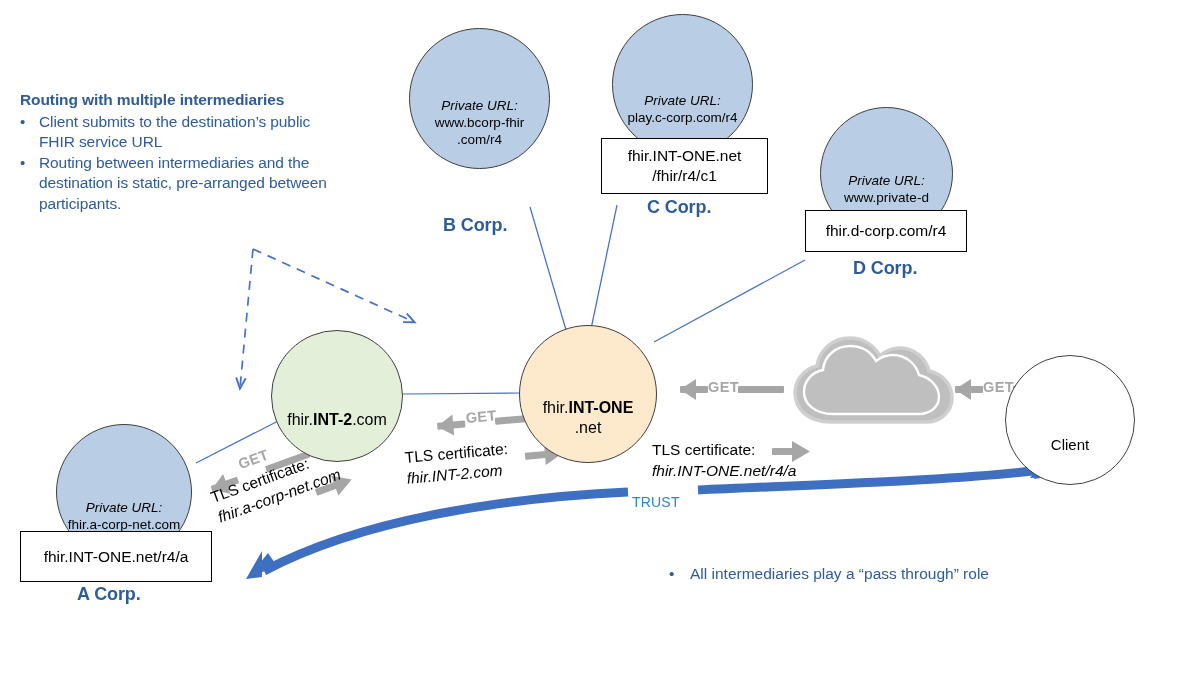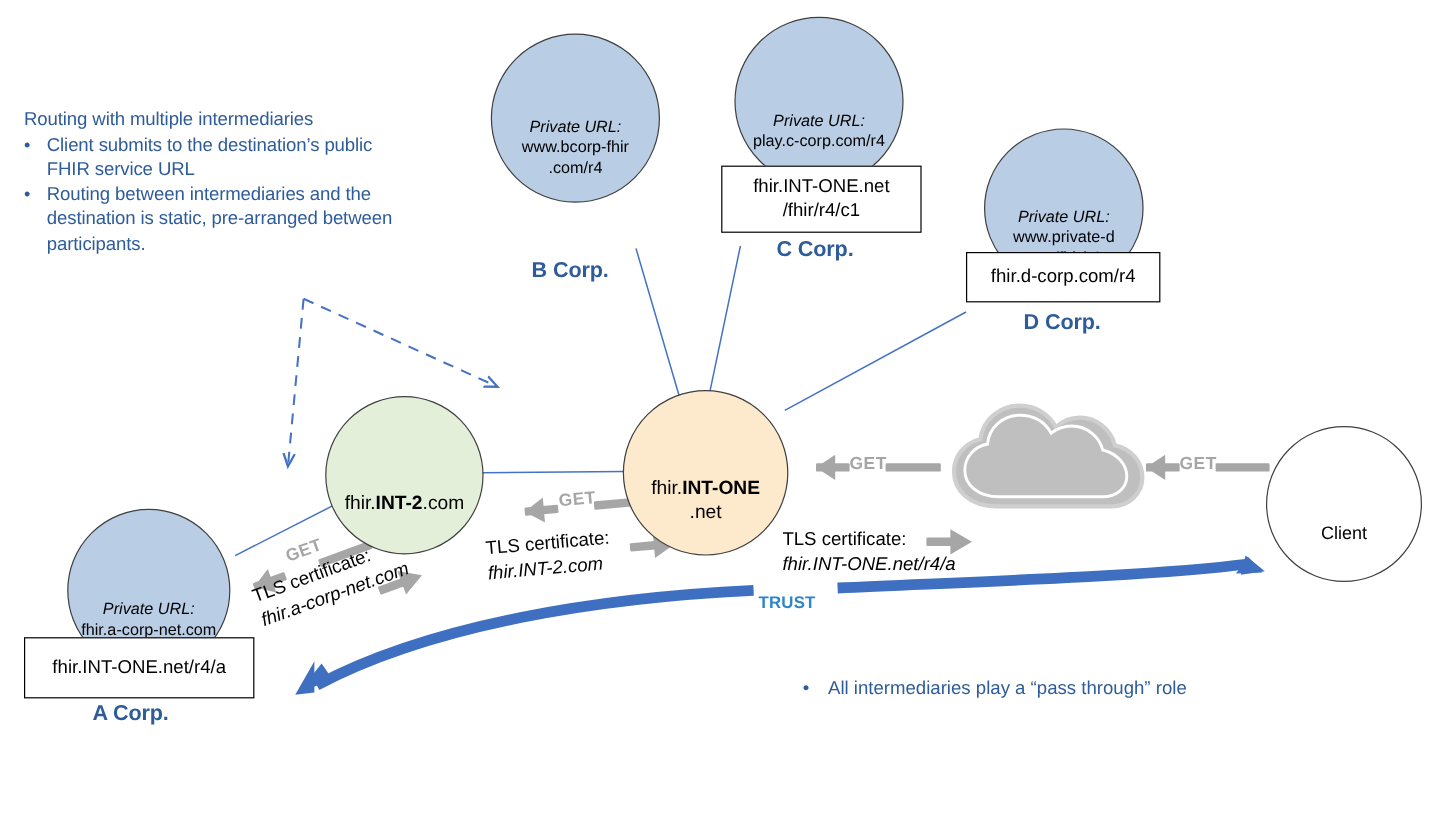--- a/index.html
+++ b/index.html
@@ -2,21 +2,21 @@
 <html><head>
 <meta charset="utf-8">
 <style>
   html,body{margin:0;padding:0;background:#ffffff;}
   body{width:1199px;height:686px;position:relative;overflow:hidden;
        font-family:"Liberation Sans","DejaVu Sans",sans-serif;}
   #stage{position:absolute;left:0;top:0;width:1199px;height:686px;}
   svg.layer{position:absolute;left:0;top:0;width:1199px;height:686px;overflow:visible;}
 
   
-  .headline{position:absolute;color:#2E5C9A;font-weight:normal;font-size:15.5px;
+  .headline{position:absolute;color:#2E5C9A;font-weight:bold;font-size:15.5px;
             line-height:1.28;letter-spacing:-0.1px;}
   .bullets{position:absolute;color:#2E5C9A;font-size:15.5px;line-height:1.30;
            letter-spacing:-0.1px;}
   .bullets .bl{display:flex;align-items:flex-start;margin-bottom:1px;}
   .bullets .dot{width:19px;flex:0 0 19px;font-size:15px;line-height:1.30;}
   .bullets .btxt{flex:1 1 auto;}
 
   
   .circ{position:absolute;border-radius:50%;border:1.3px solid #3f3f3f;
         display:flex;align-items:center;justify-content:center;text-align:center;
@@ -38,21 +38,21 @@
         font-size:15.5px;color:#000;line-height:1.26;box-sizing:border-box;}
 
   
   .corp{position:absolute;color:#2E5C9A;font-weight:bold;font-size:18px;
         letter-spacing:-0.1px;}
   .gettxt{position:absolute;color:#A6A6A6;font-size:14.5px;font-weight:bold;
           letter-spacing:0.4px;}
   .tlstxt{position:absolute;font-size:15.5px;color:#000;line-height:1.34;white-space:nowrap;}
   .tlstxt i{font-style:italic;}
 
-  .trustlbl{position:absolute;color:#2E86C8;font-size:14px;font-weight:bold;
+  .trustlbl{position:absolute;color:#2E86C8;font-size:14px;font-weight:normal;
             letter-spacing:0.2px;}
 
   .botblock{position:absolute;}
   .bothead{color:#2E5C9A;font-weight:bold;font-size:15.5px;line-height:1.30;
            letter-spacing:-0.1px;}
   .botbul{color:#2E5C9A;font-size:15.5px;line-height:1.30;margin-top:13px;
           display:flex;align-items:flex-start;}
   .botbul .dot{width:21px;flex:0 0 21px;}
 </style>
 </head>
@@ -205,21 +205,21 @@
     </div>
   </div>
 
   <div class="circ circ-peach" style="left:519px;top:325px;width:138px;height:138px;">
     <div class="inner nodetxt">
       <div><span>fhir.</span><b>INT-ONE</b></div>
       <div>.net</div>
     </div>
   </div>
 
-  <div class="circ circ-white" style="left:1055px;top:355px;width:130px;height:130px;">
+  <div class="circ circ-white" style="left:1005px;top:355px;width:130px;height:130px;">
     <div class="inner clienttxt">Client</div>
   </div>
 
   <div class="gettxt" style="left:983px;top:379px;">GET</div>
   <div class="gettxt" style="left:708px;top:379px;">GET</div>
   <div class="gettxt" style="left:465px;top:410px;transform:rotate(-5deg);transform-origin:left top;">GET</div>
   <div class="gettxt" style="left:236px;top:457px;transform:rotate(-20deg);transform-origin:left top;">GET</div>
 
   <div class="tlstxt" style="left:652px;top:440px;">
     <div>TLS certificate:</div>

